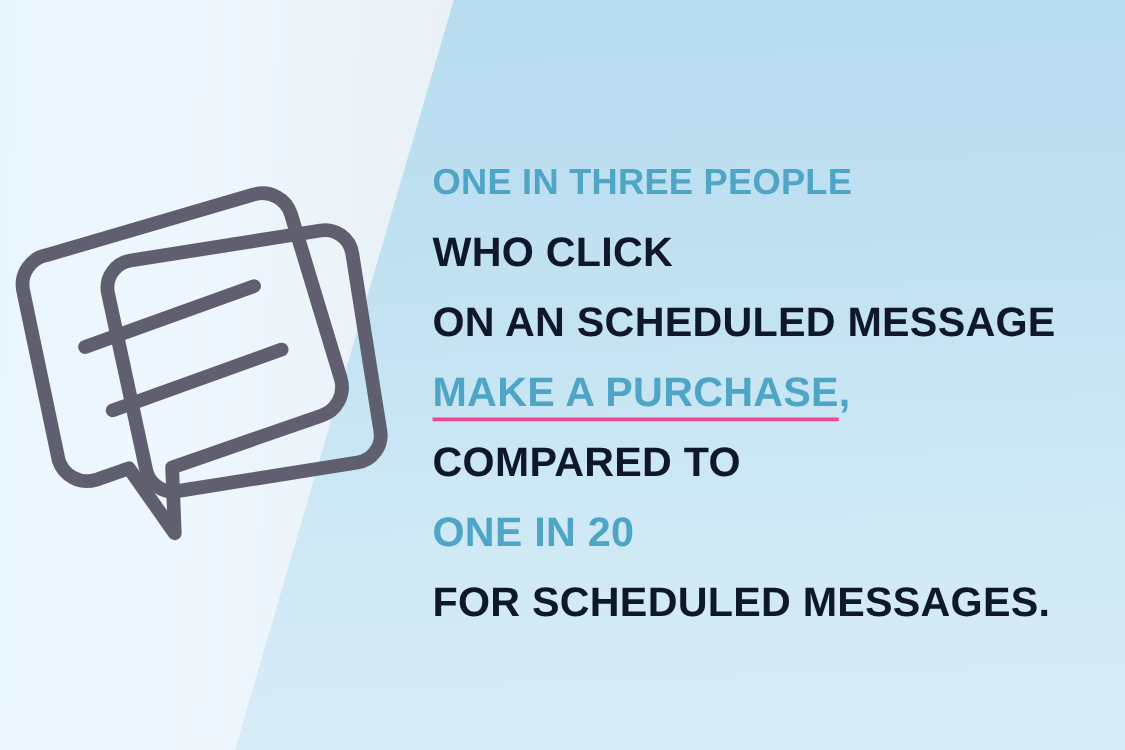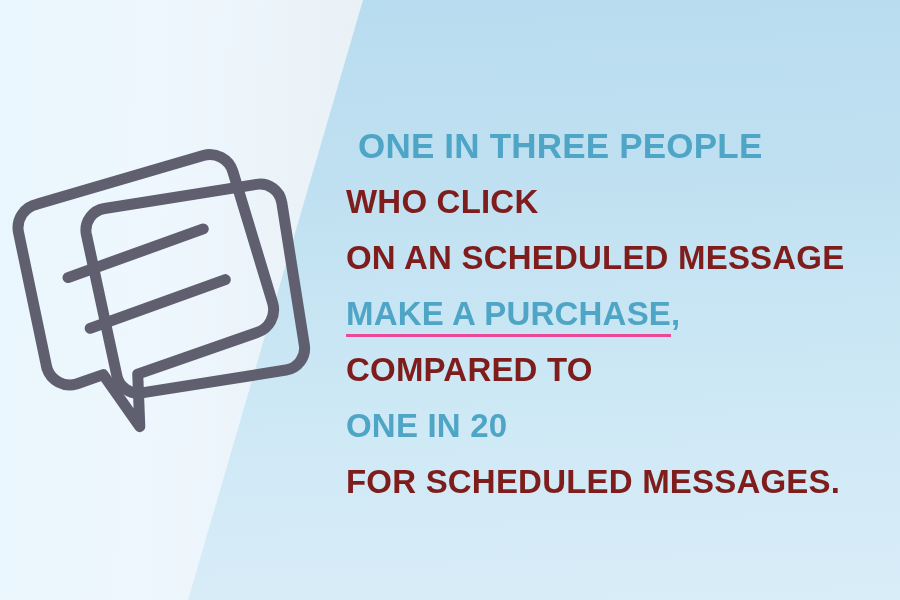--- a/index.html
+++ b/index.html
@@ -51,24 +51,24 @@
     left: 346px;
     top: 118px;
     width: 520px;
   }
   .line {
     font-weight: bold;
     font-size: 33px;
     letter-spacing: 0.2px;
     line-height: 56px;
     white-space: nowrap;
-    color: #7f1d1d;
+    color: #0f172a;
   }
   .line.accent { color: #4fa5c6; }
-  .line.head   { font-size: 35px; margin-left: 12px; }
+  .line.head   { font-size: 29px; }
   .line.under .u {
     border-bottom: 3px solid #ec4899;
     padding-bottom: 2px;
   }
   .line.under .tail { color: #4fa5c6; }
 </style>
 </head>
 <body>
 
 <div id="stage">

